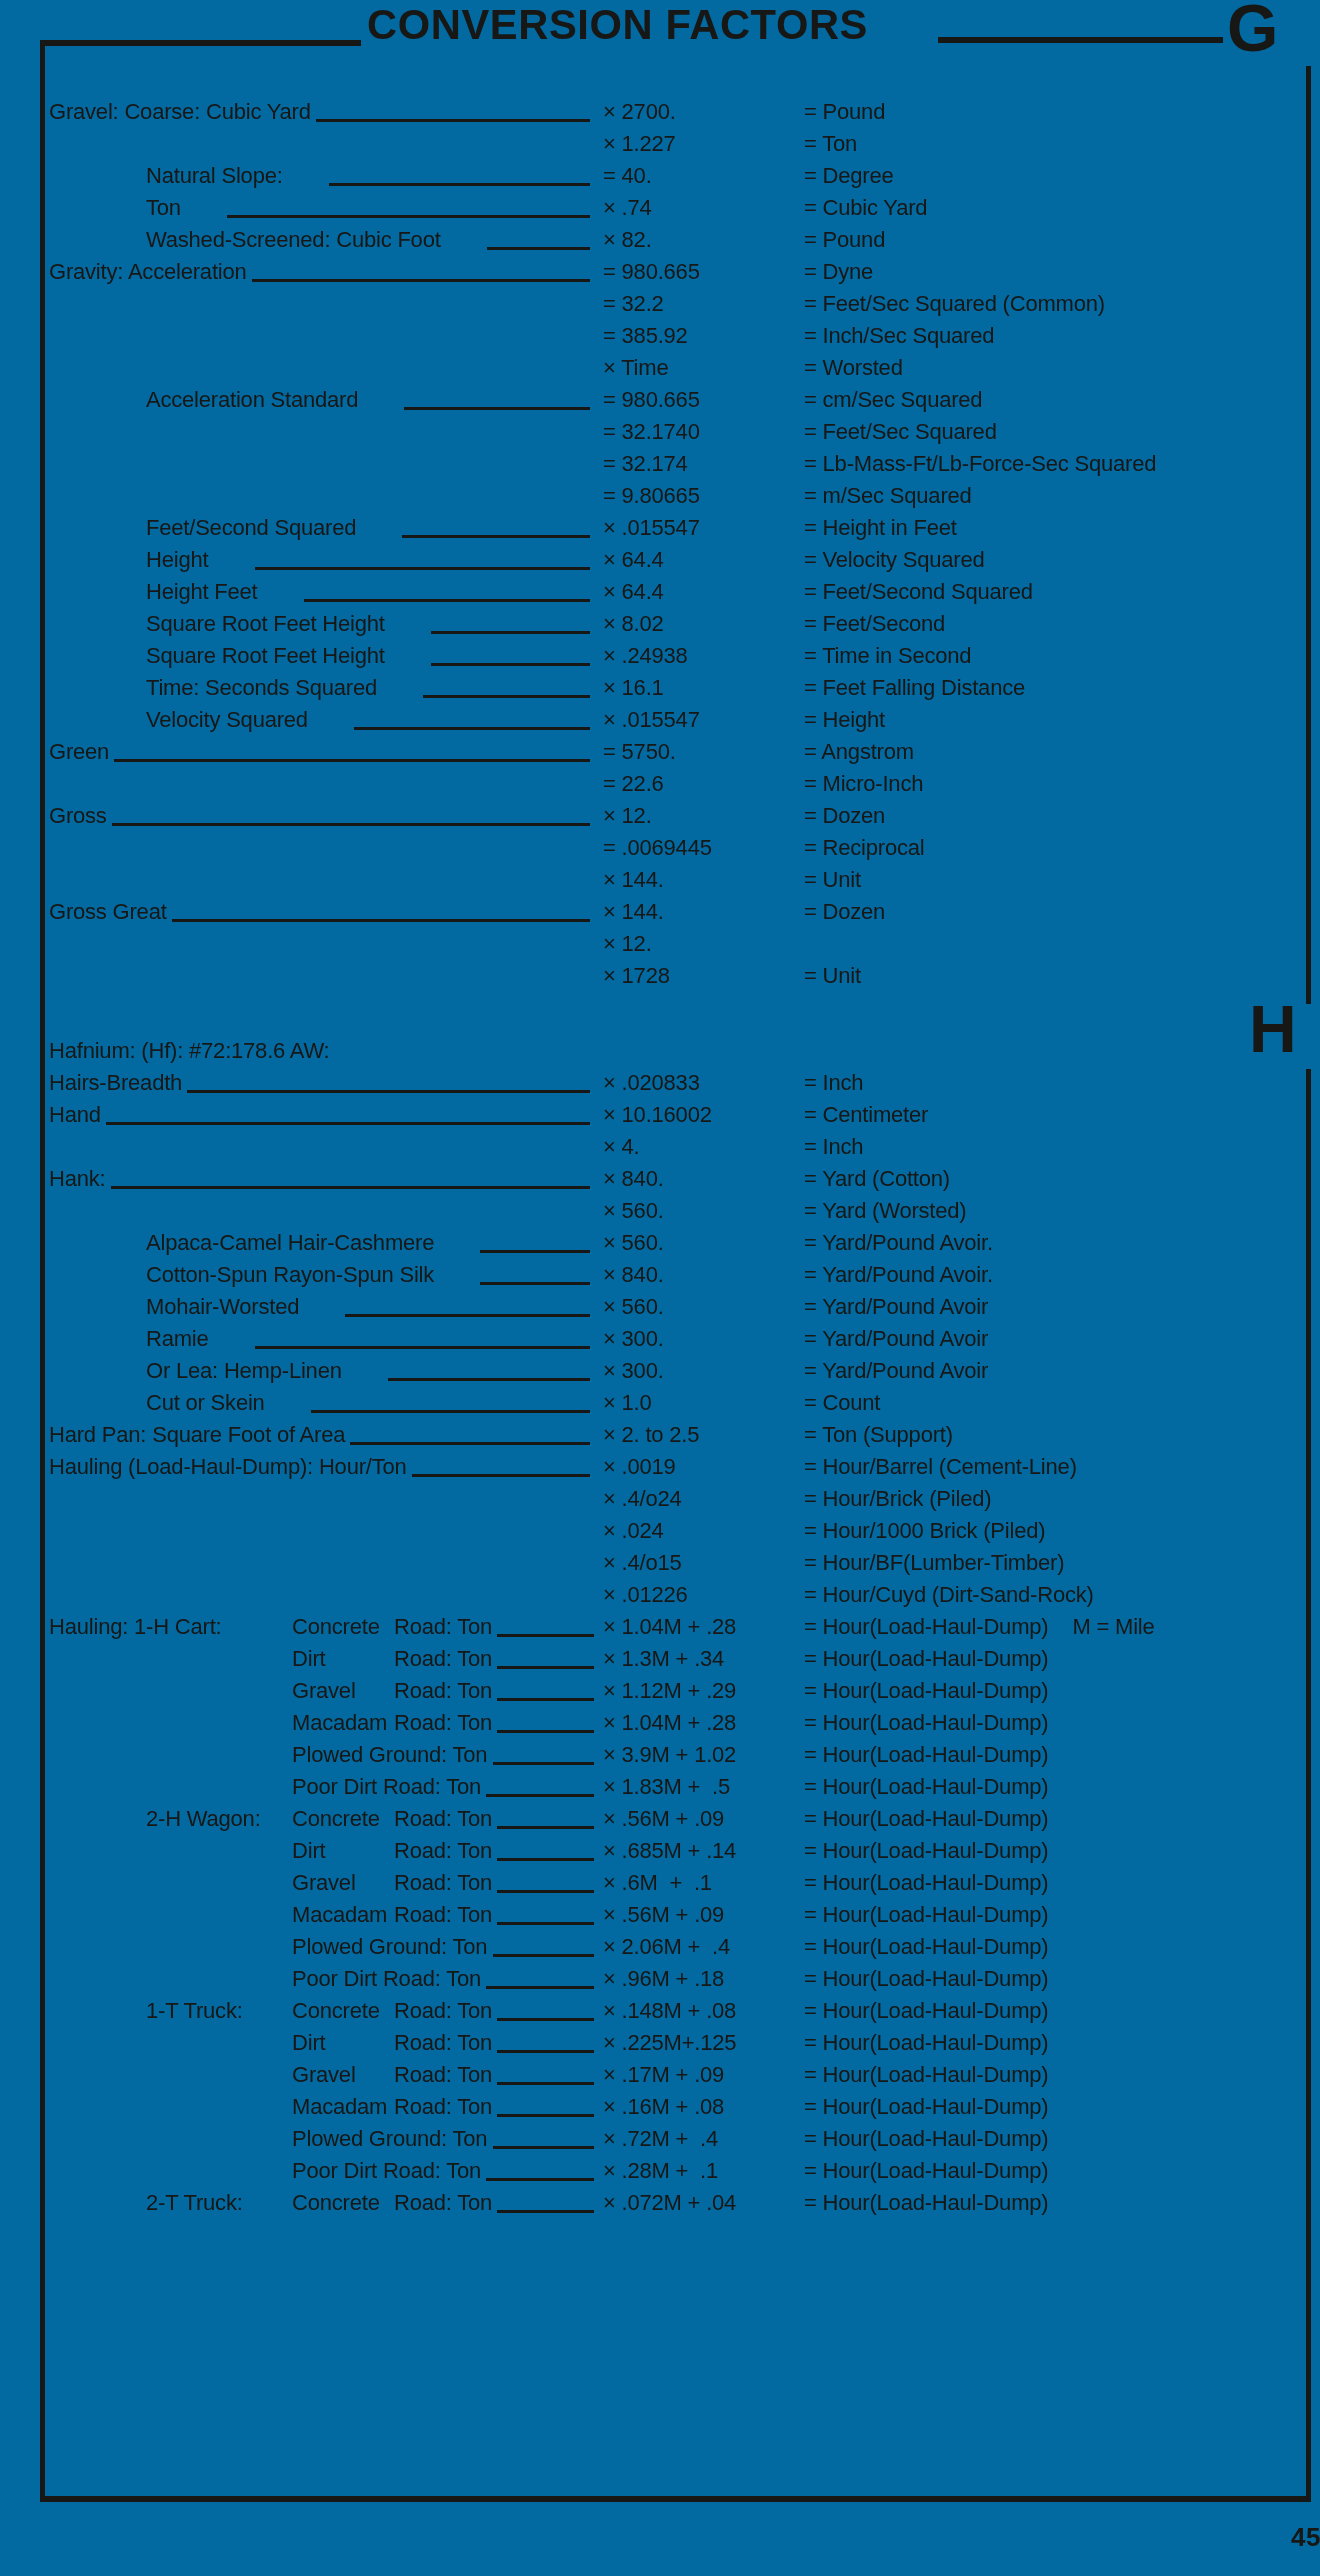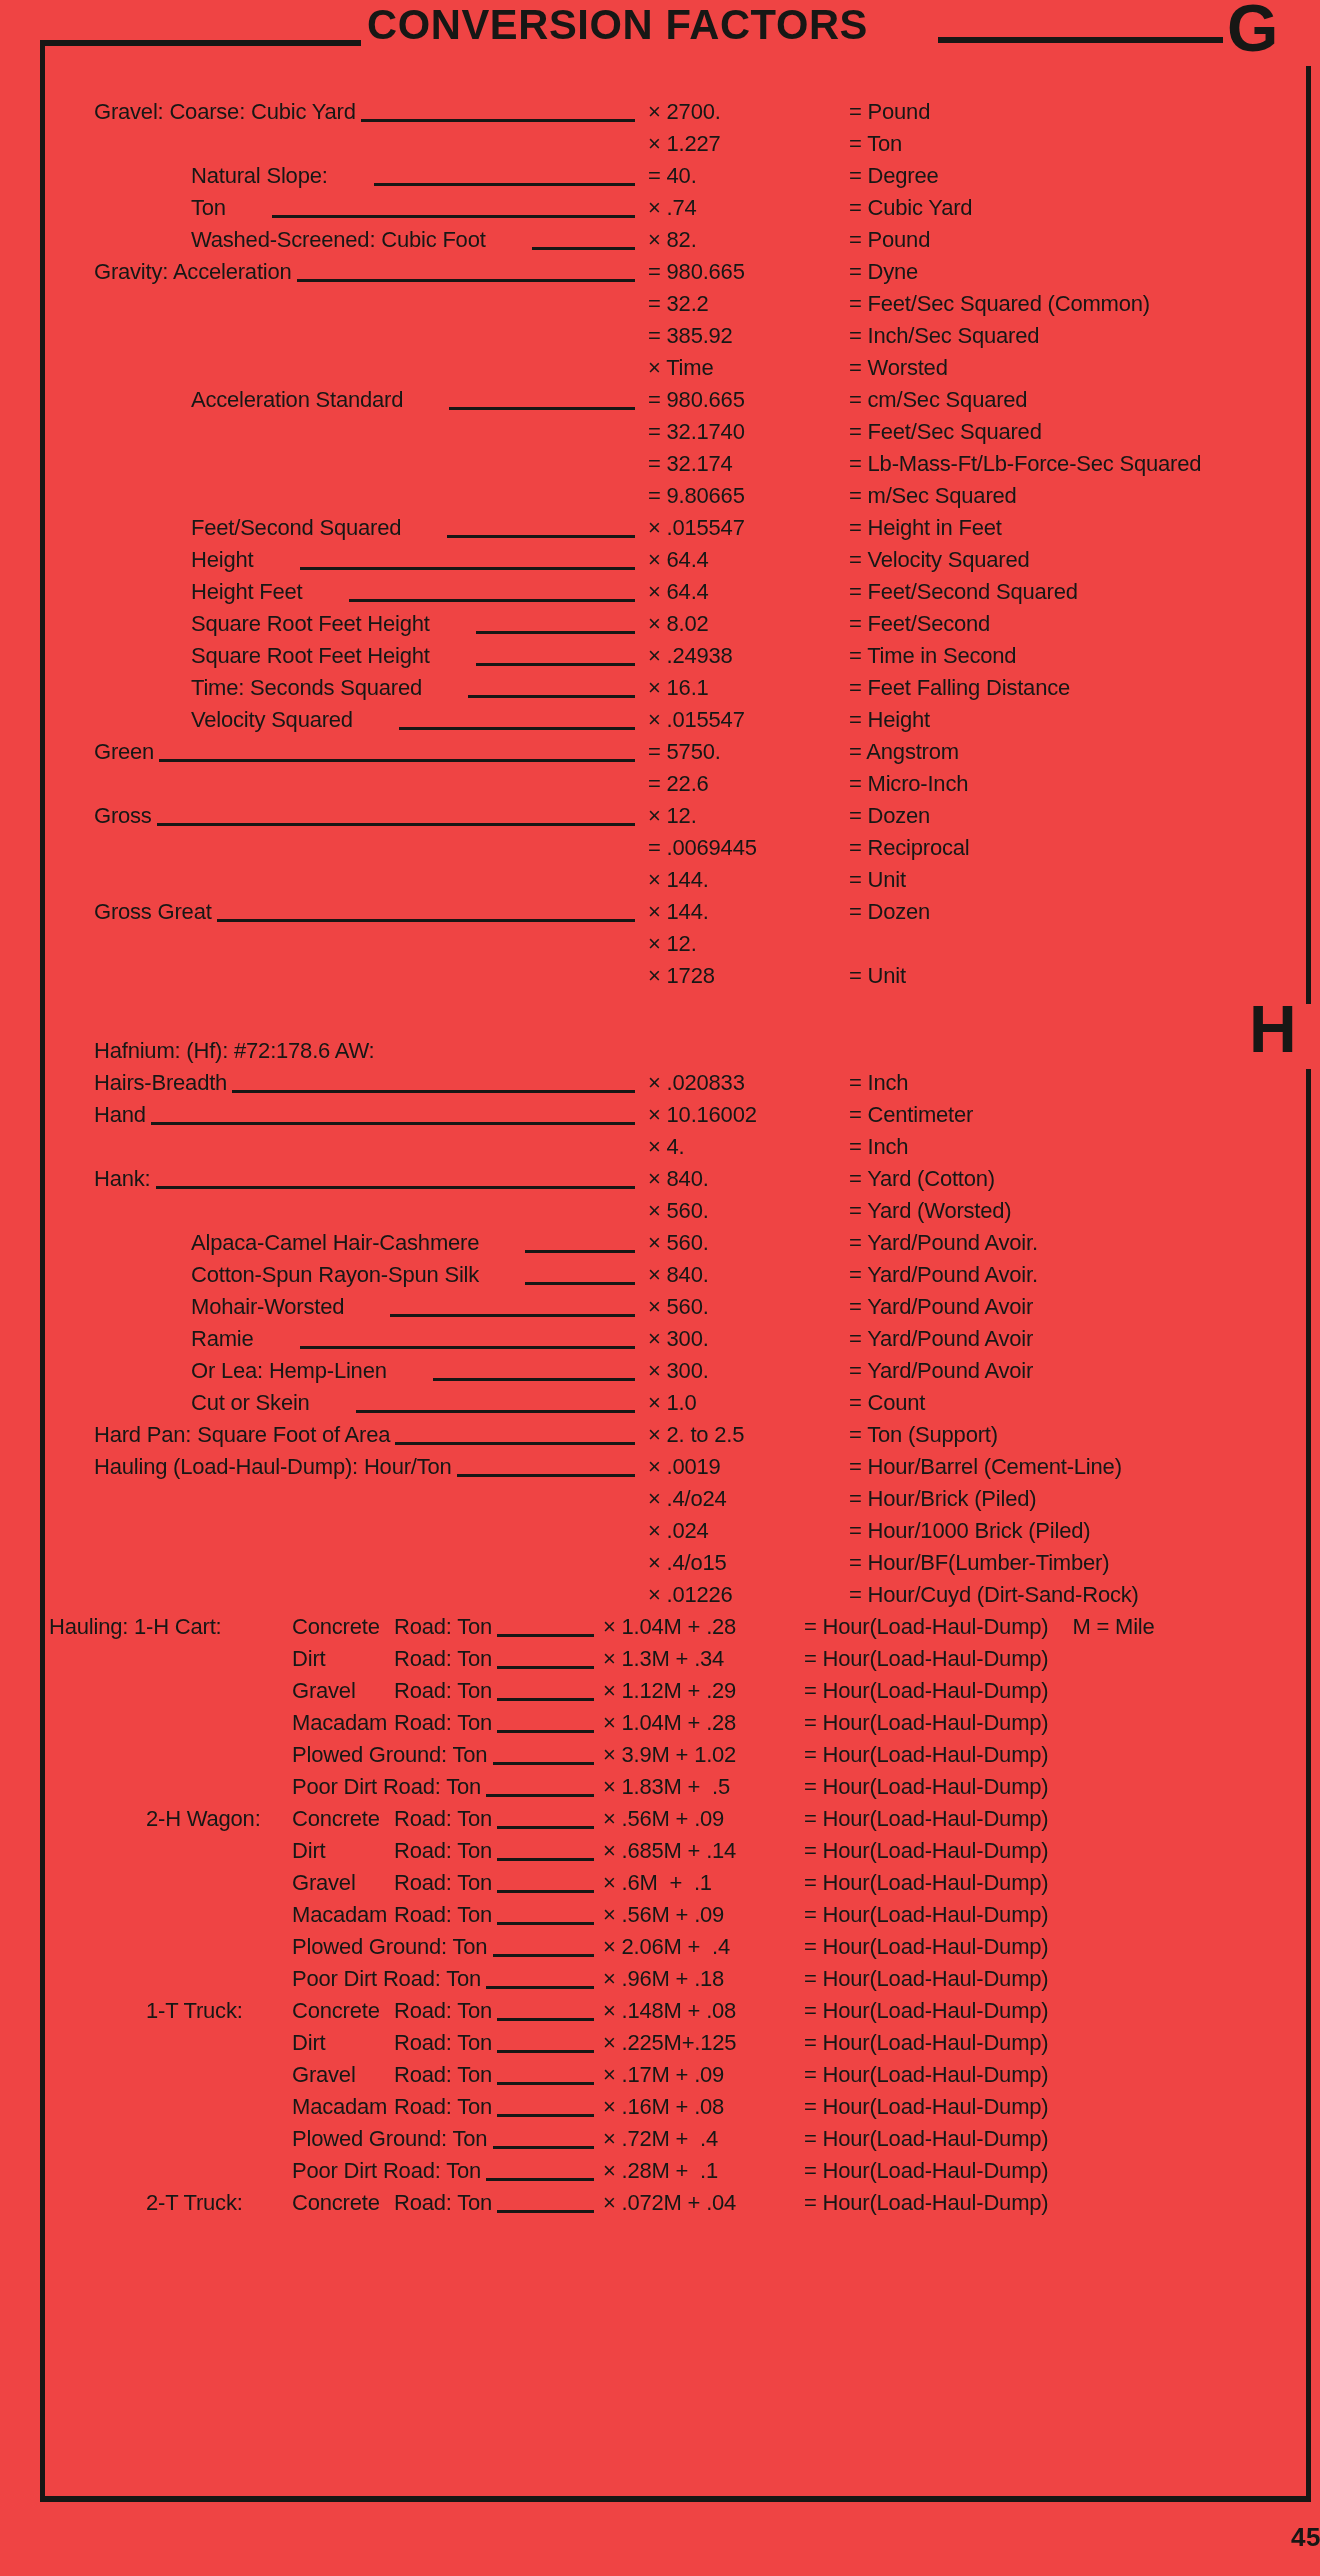--- a/index.html
+++ b/index.html
@@ -1,38 +1,38 @@
 <!DOCTYPE html>
 <html style="font-size:10.4px"><head>
 <meta charset="utf-8">
 <style>
   html,body{margin:0;padding:0;background:#e8e8e4;}
   .page{
-    position:relative;width:1321px;height:2576px;background:#ef4444;
+    position:relative;width:1321px;height:2576px;background:#0369a1;
     font-family:"Liberation Sans",sans-serif;color:#171715;overflow:hidden;
   }
   .hline,.vline{position:absolute;background:#171715;}
   #rule-left  {left:40px;  top:40px; width:321px; height:5.8px;}
   #rule-right {left:938px;top:37px; width:285px; height:5.8px;}
   #border-left{left:40px;  top:40px; width:4.5px;  height:2461px;}
   #border-right-top   {left:1306px;top:66px; width:4.5px;height:938px;}
   #border-right-bottom{left:1306px;top:1069px;width:4.5px;height:1433px;}
   #border-bottom{left:40px;top:2496px;width:1270px;height:5.8px;}
   .title{
     position:absolute;left:367px;top:0px;font-size:43px;font-weight:bold;
     letter-spacing:0.6px;white-space:pre;transform:scaleX(.97);transform-origin:left;
   }
   .tab-letter{position:absolute;font-weight:bold;font-size:66px;line-height:65px;}
   #letter-g{left:1227px;top:-3.9px;}
   #letter-h{left:1249px;top:997px;}
   #rows{position:absolute;left:49px;top:96px;width:1253px;}
   .row{display:flex;height:32px;line-height:32px;font-size:22px;letter-spacing:-0.2px;}
   .row.section-break{margin-top:43px;}
   .cell{box-sizing:border-box;}
-  .item{width:554px;display:flex;margin-left:45px;}
+  .item{width:554px;display:flex;}
   .item.ind1{padding-left:97px;gap:41px;}
   .item-text,.factor,.unit-text,.group,.surface,.suffix,.note{white-space:pre;}
   .leader{
     flex:1 1 auto;align-self:flex-end;height:0;min-width:17px;
     border-bottom:3.2px solid #171715;margin:0 13px 5.8px 5.2px;
   }
   .factor{width:201px;}
   .unit{flex:1;display:flex;}
   .note{margin-left:24px;}
   .group{width:243px;}

